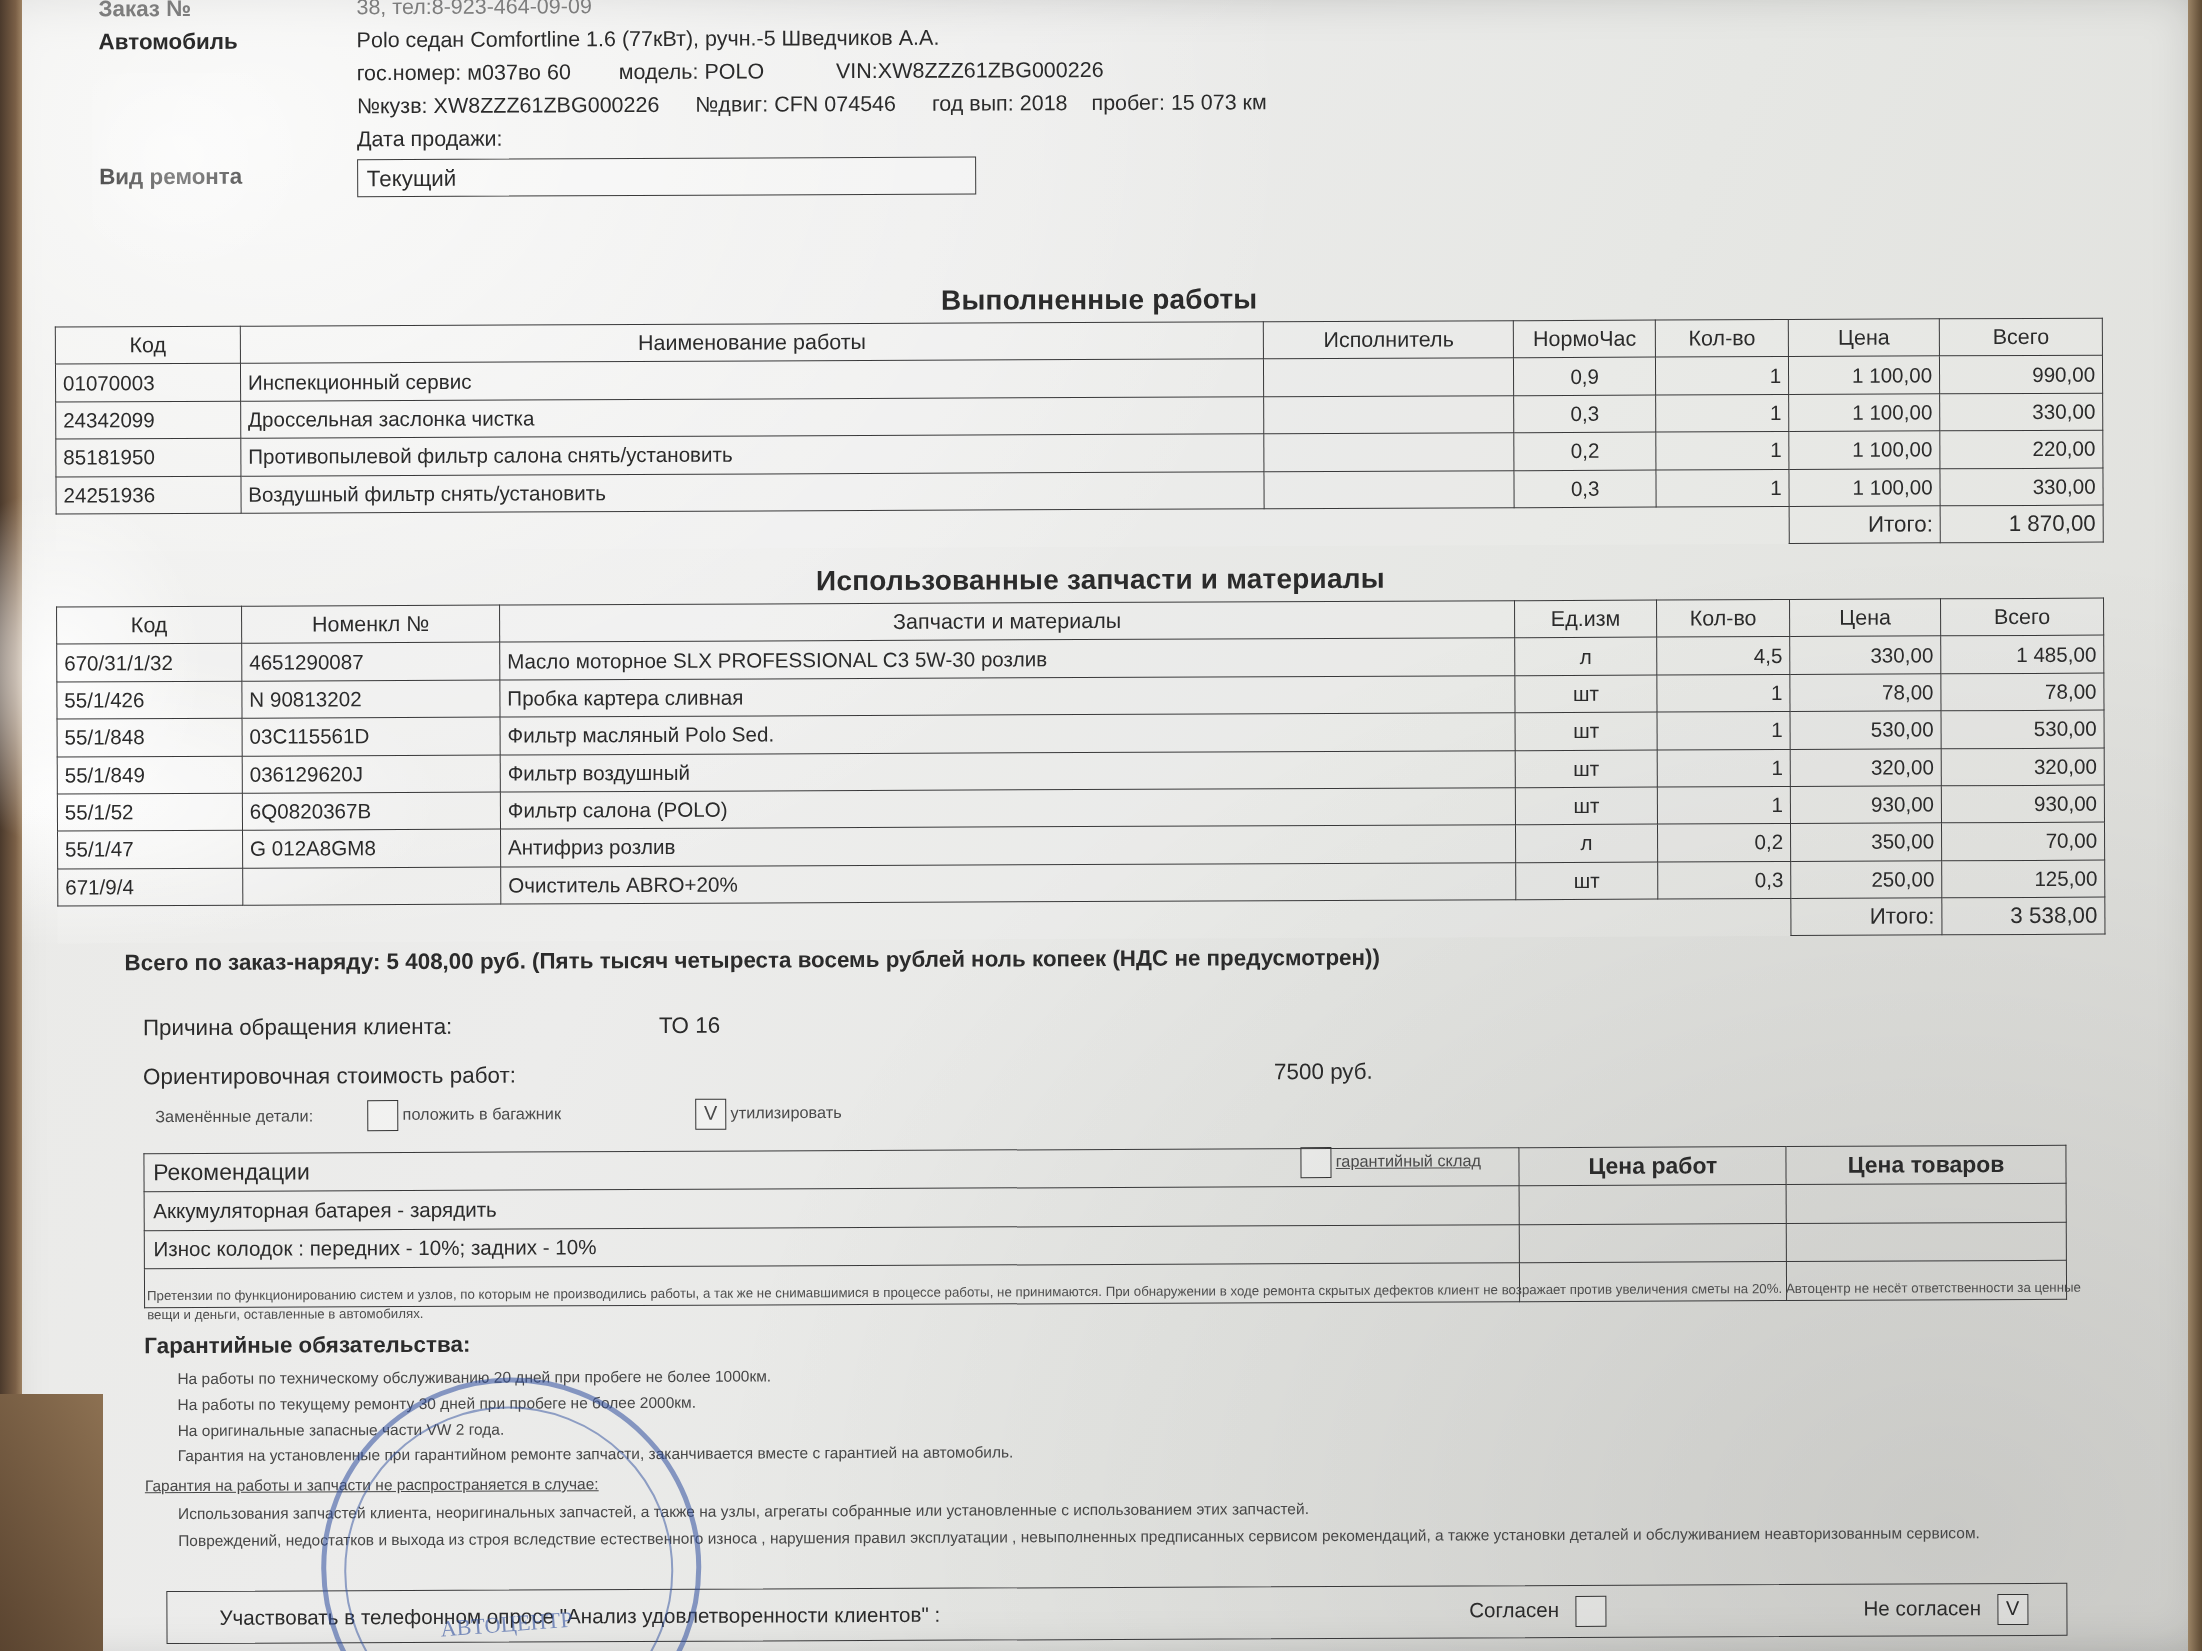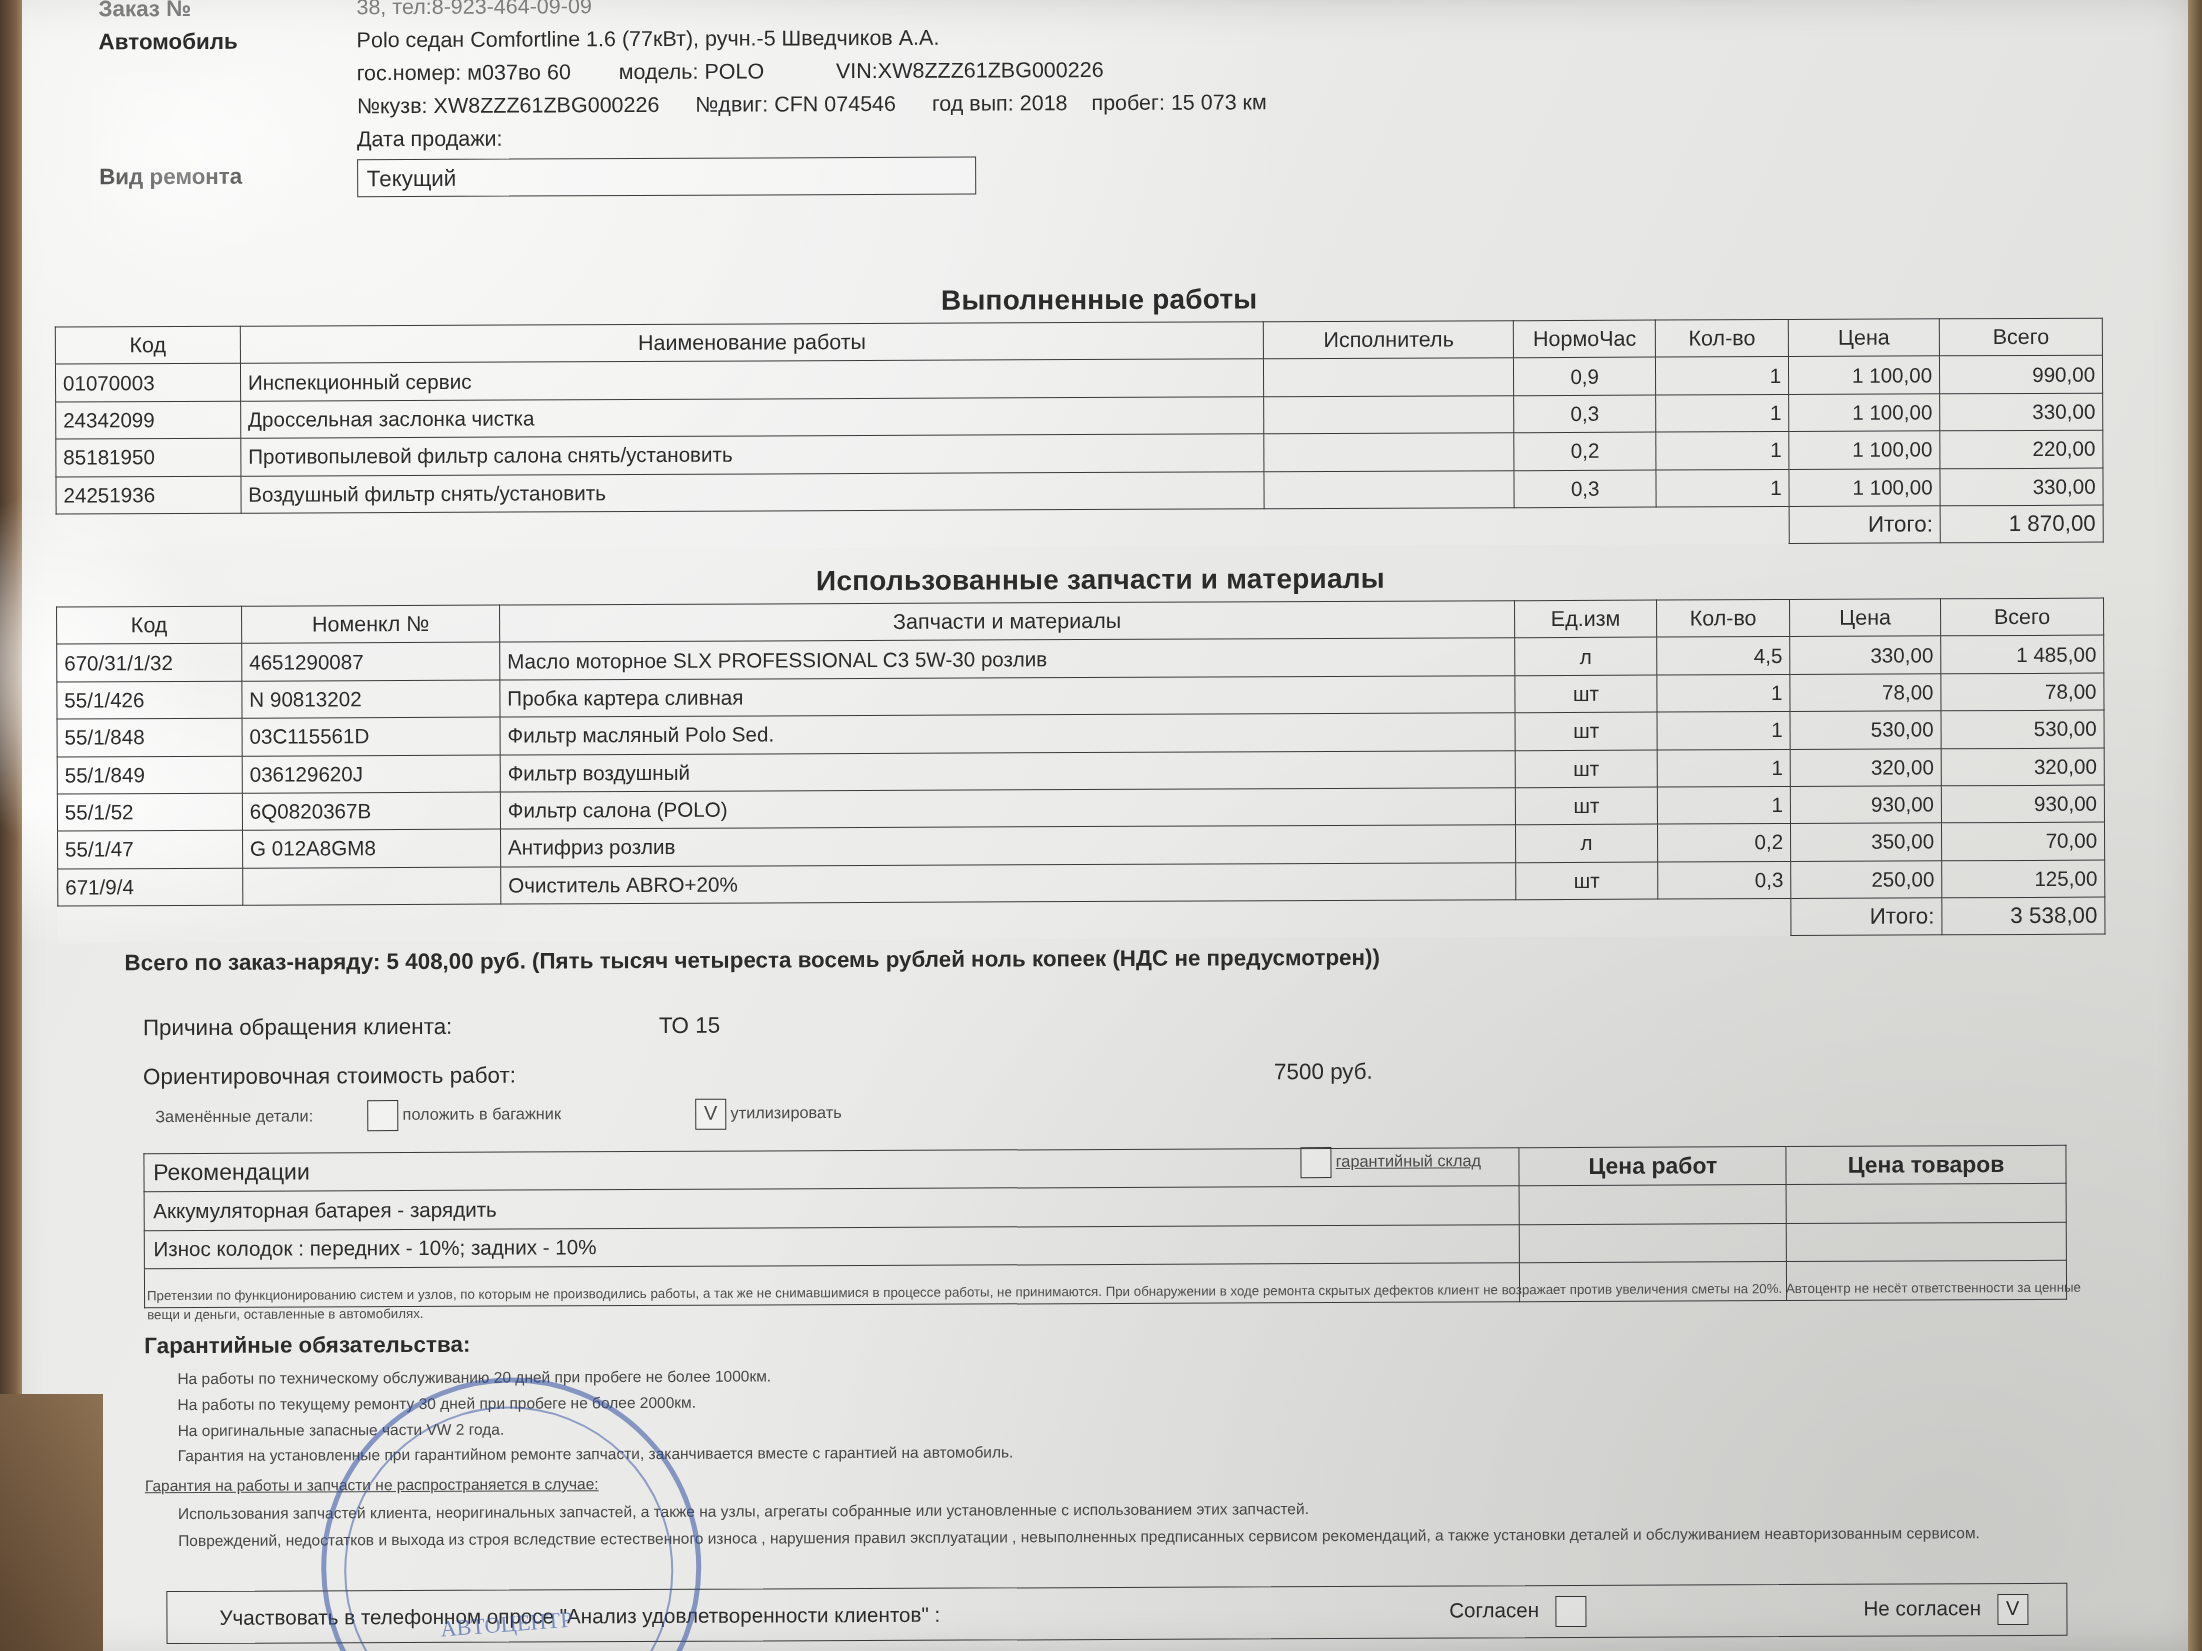--- a/index.html
+++ b/index.html
@@ -177,21 +177,21 @@
 
   .survey {
     position: absolute;
     border: 1.7px solid #39393a;
     box-sizing: border-box;
     font-size: 20.6px;
     display: flex;
     align-items: center;
   }
   .survey .t { padding-left: 52px; }
-  .survey .ag { position: absolute; right: 476px; }
+  .survey .ag { position: absolute; right: 456px; }
   .survey .dis { position: absolute; right: 34px; }
 
   
   .stamp {
     position: absolute;
     left: 318px;
     bottom: -103px;
     width: 370px;
     height: 370px;
     border: 5.2px solid #2f4f9e;
@@ -448,21 +448,21 @@
           <td class="noborder" colspan="5"></td>
           <td class="tot-label">Итого:</td>
           <td class="tot-val">3 538,00</td>
         </tr>
       </tbody>
     </table>
 
     <div class="total-line" style="left:124px; top:946px;">Всего по заказ-наряду: 5 408,00 руб. (Пять тысяч четыреста восемь рублей ноль копеек (НДС не предусмотрен))</div>
 
     <div class="kv" style="left:142px; top:1011px;">Причина обращения клиента:</div>
-    <div class="kv" style="left:658px; top:1011px;">ТО 15</div>
+    <div class="kv" style="left:658px; top:1011px;">ТО 16</div>
 
     <div class="kv" style="left:142px; top:1060px;">Ориентировочная стоимость работ:</div>
     <div class="kv" style="left:1273px; top:1060px;">7500 руб.</div>
 
     <div class="checkrow" style="left:154px; top:1103px;">Заменённые детали:</div>
     <div class="checkrow" style="left:366px; top:1097px;">
       <span class="chk"></span><span>положить в багажник</span>
     </div>
     <div class="checkrow" style="left:658px; top:1097px;margin-left:36px;">
       <span class="chk">V</span><span>утилизировать</span>

